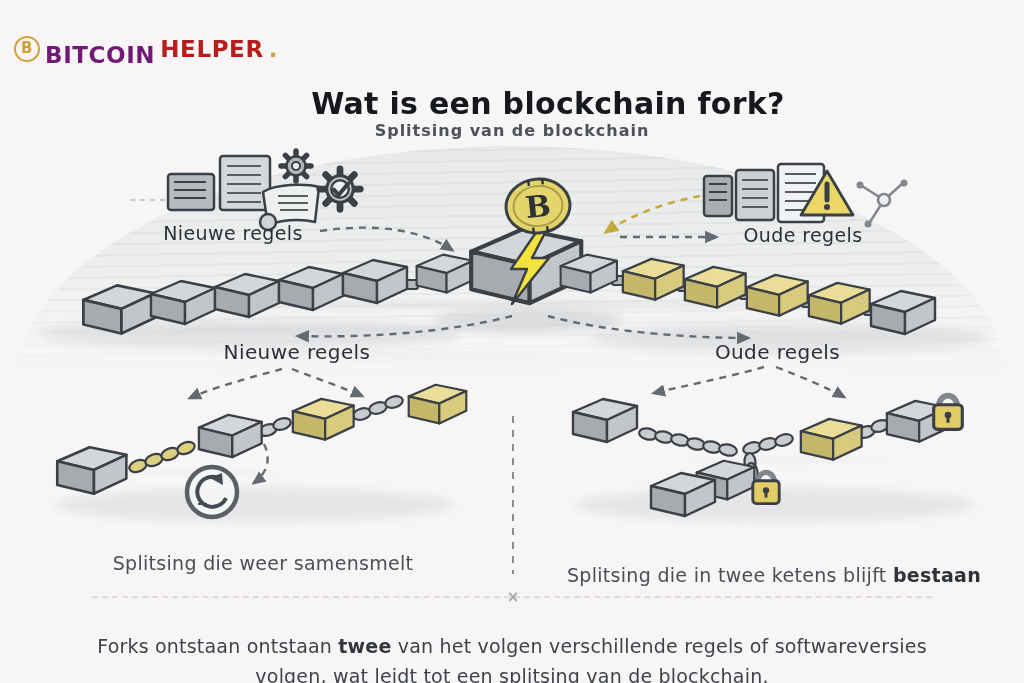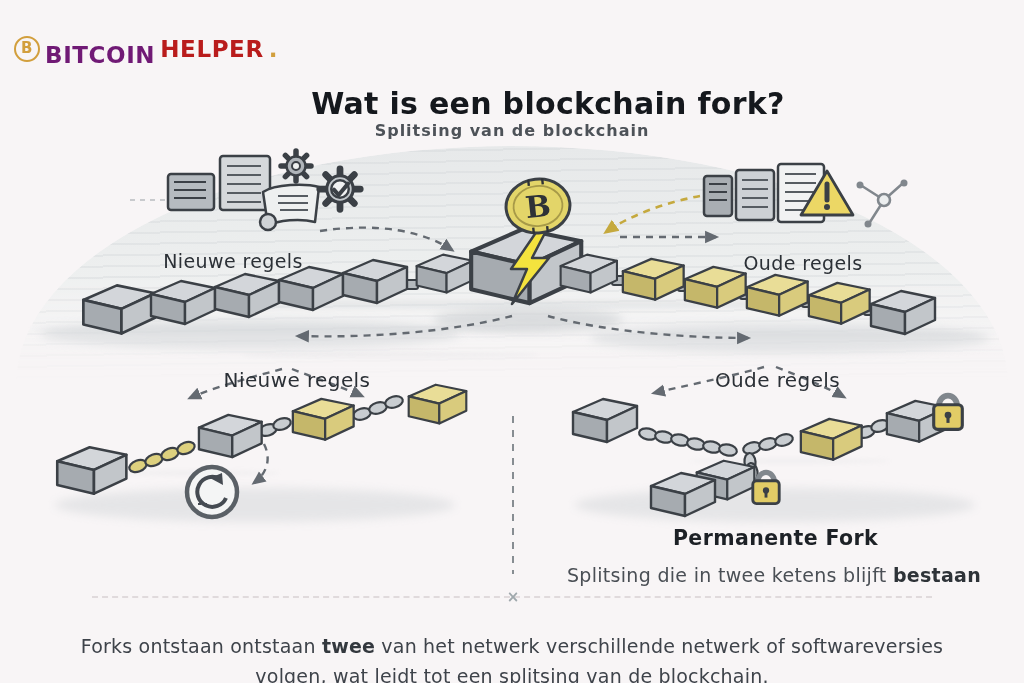--- a/index.html
+++ b/index.html
@@ -27,21 +27,21 @@
          font-weight:bold;font-size:23px;letter-spacing:.6px;}
   .brand-circle{width:22px;height:22px;border:2.5px solid #d29f3d;border-radius:50%;
          color:#d29f3d;font-size:15px;line-height:20px;text-align:center;font-weight:bold;}
   .brand-gold{color:#701a75;margin-top:12px;} .brand-dark{color:#b91c1c;} .brand-dot{color:#d29f3d;}
 
   .title{position:absolute;left:0;top:66px;width:100%;text-align:center;
          font-size:30px;font-weight:bold;color:#15181d;letter-spacing:.3px;margin-left:36px;}
   .subtitle{position:absolute;left:0;top:108px;width:100%;text-align:center;
          font-size:16px;color:#4d5258;letter-spacing:1px;}
 
-  .lbl{position:absolute;font-size:19px;color:#2b3036;text-align:center;letter-spacing:.4px;font-weight:500;margin-top:28px;}
+  .lbl{position:absolute;font-size:19px;color:#2b3036;text-align:center;letter-spacing:.4px;font-weight:500;}
   .lblTL{left:148px;top:222px;width:170px;}
   .lblTR{left:728px;top:224px;width:150px;}
   .lblML{left:212px;top:340px;width:170px;font-size:20px;}
   .lblMR{left:700px;top:340px;width:155px;font-size:20px;}
 
   .fork-title{position:absolute;font-weight:bold;font-size:20.5px;color:#1d2126;
          text-align:center;letter-spacing:.4px;}
   .ftL{left:118px;top:526px;width:290px;}
   .ftR{left:628px;top:526px;width:295px;}
   .fork-sub{position:absolute;font-size:19px;color:#4a4f55;text-align:center;letter-spacing:.3px;}
@@ -281,26 +281,26 @@
   </header>
 
   <h1 class="title">Wat is een blockchain fork?</h1>
   <h2 class="subtitle">Splitsing van de blockchain</h2>
 
   <div class="lbl lblTL">Nieuwe regels</div>
   <div class="lbl lblTR">Oude regels</div>
   <div class="lbl lblML">Nieuwe regels</div>
   <div class="lbl lblMR">Oude regels</div>
 
-  <div class="fork-title ftR">Permanente Fork</div>
+  <div class="fork-sub fsL">Splitsing die weer samensmelt</div>
   <div class="fork-sub fsR">
     <span>Splitsing die in twee ketens blijft </span><b>bestaan</b>
   </div>
 
   <div class="hr-dash"></div>
   <div class="cross">×</div>
 
   <p class="foot foot1">
-    <span>Forks ontstaan ontstaan </span><b>twee</b><span> van het netwerk verschillende netwerk of softwareversies</span>
+    <span>Forks ontstaan ontstaan </span><b>twee</b><span> van het volgen verschillende regels of softwareversies</span>
   </p>
   <p class="foot foot2">volgen, wat leidt tot een splitsing van de blockchain.</p>
 
 </div>
 
 </body></html>

